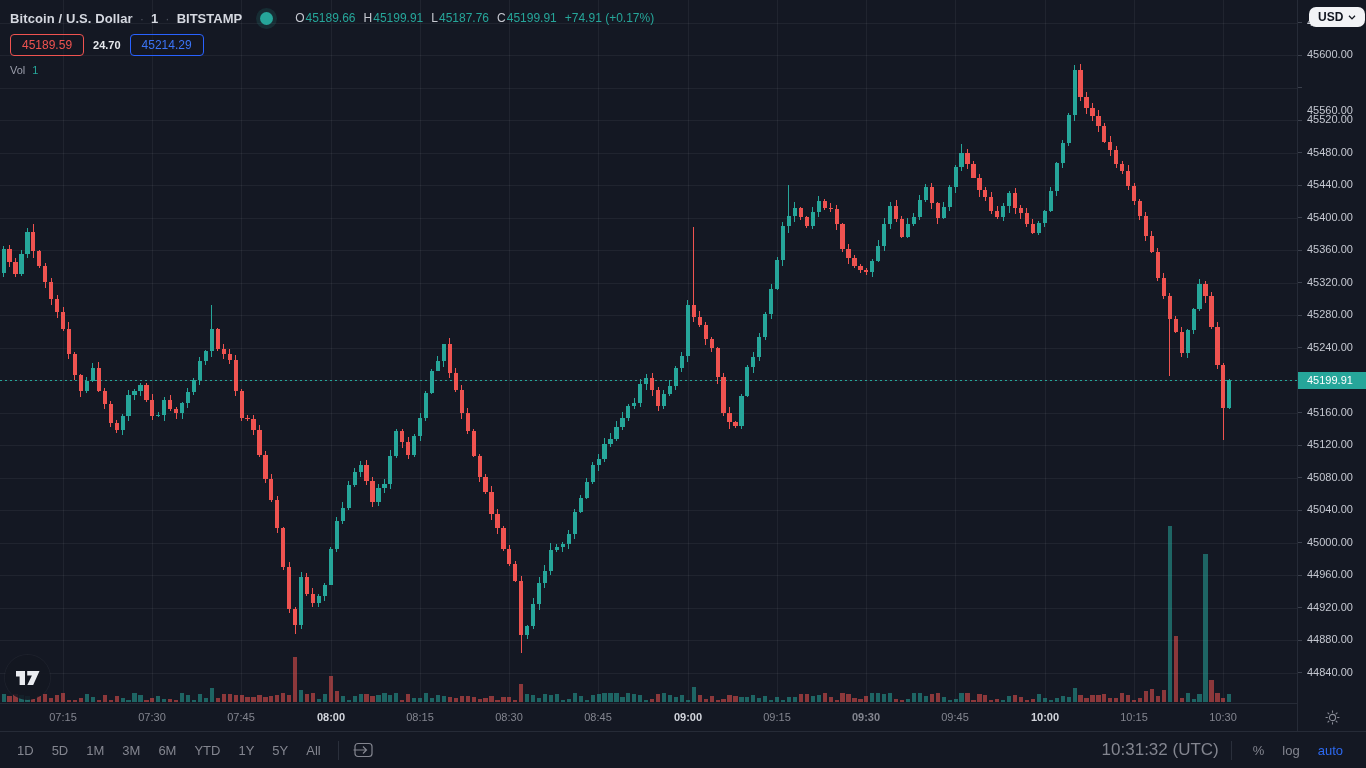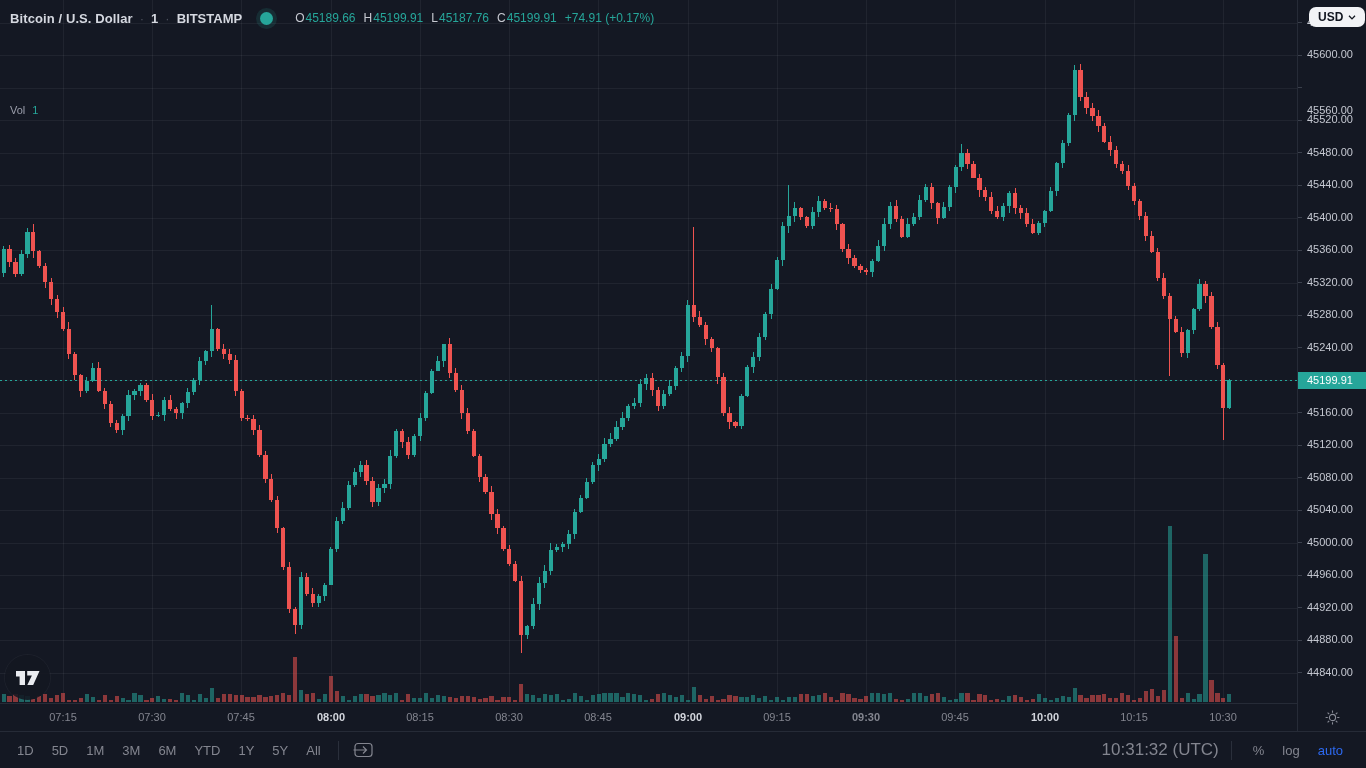--- a/index.html
+++ b/index.html
@@ -17,21 +17,21 @@
   .ohlc .k{color:#c6c9d1;margin-left:8px;}
   .ohlc .v{color:#26a69a;margin-left:1px;}
   .ohlc .chg{color:#26a69a;margin-left:8px;}
 
   .row2{position:absolute;left:10px;top:33px;z-index:30;display:flex;align-items:center;height:23px;}
   .quote-box{border:1px solid;border-radius:4px;font-size:12px;line-height:20px;padding:0 11px;background:rgba(20,24,35,.55);}
   .bid{border-color:#ef5350;color:#ef5350;}
   .ask{border-color:#2962ff;color:#3b74f6;}
   .spread{color:#e6e8ec;font-size:11px;font-weight:700;margin:0 9px;}
 
-  .row3{position:absolute;left:10px;top:64px;z-index:30;font-size:11px;display:flex;gap:7px;margin-top:40px;}
+  .row3{position:absolute;left:10px;top:64px;z-index:30;font-size:11px;display:flex;gap:7px;}
   .row3 .vl{color:#9b9eab;}
   .row3 .vv{color:#26a69a;}
 
   
   .toast{position:absolute;left:50%;top:53px;transform:translateX(-50%);z-index:40;
          display:flex;align-items:center;gap:9px;color:#84878f;font-size:15px;
          background:rgba(125,128,140,0.05);border-radius:6px;padding:8px 16px;}
   .esc-key{border:1px dashed #595d68;border-radius:7px;padding:2px 10px;color:#84878f;}
 
   
@@ -759,20 +759,25 @@
       <span class="k">H</span>
         <span class="v">45199.91</span>
       <span class="k">L</span>
         <span class="v">45187.76</span>
       <span class="k">C</span>
         <span class="v">45199.91</span>
       <span class="chg">+74.91 (+0.17%)</span>
     </span>
   </div>
 
+  <div class="row2">
+    <span class="quote-box bid">45189.59</span>
+    <span class="spread">24.70</span>
+    <span class="quote-box ask">45214.29</span>
+  </div>
 
   <div class="row3">
     <span class="vl">Vol</span>
     <span class="vv">1</span>
   </div>
 
 
   <div class="paxis">
 
     <div class="axis-gear">

